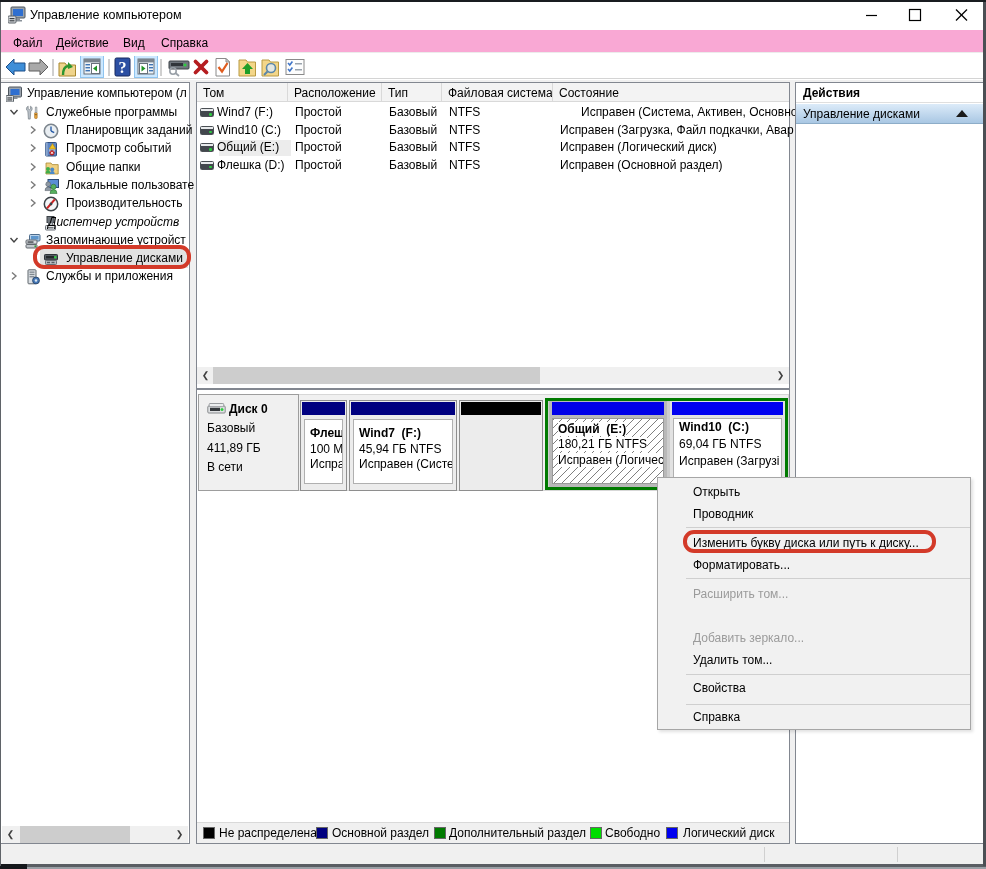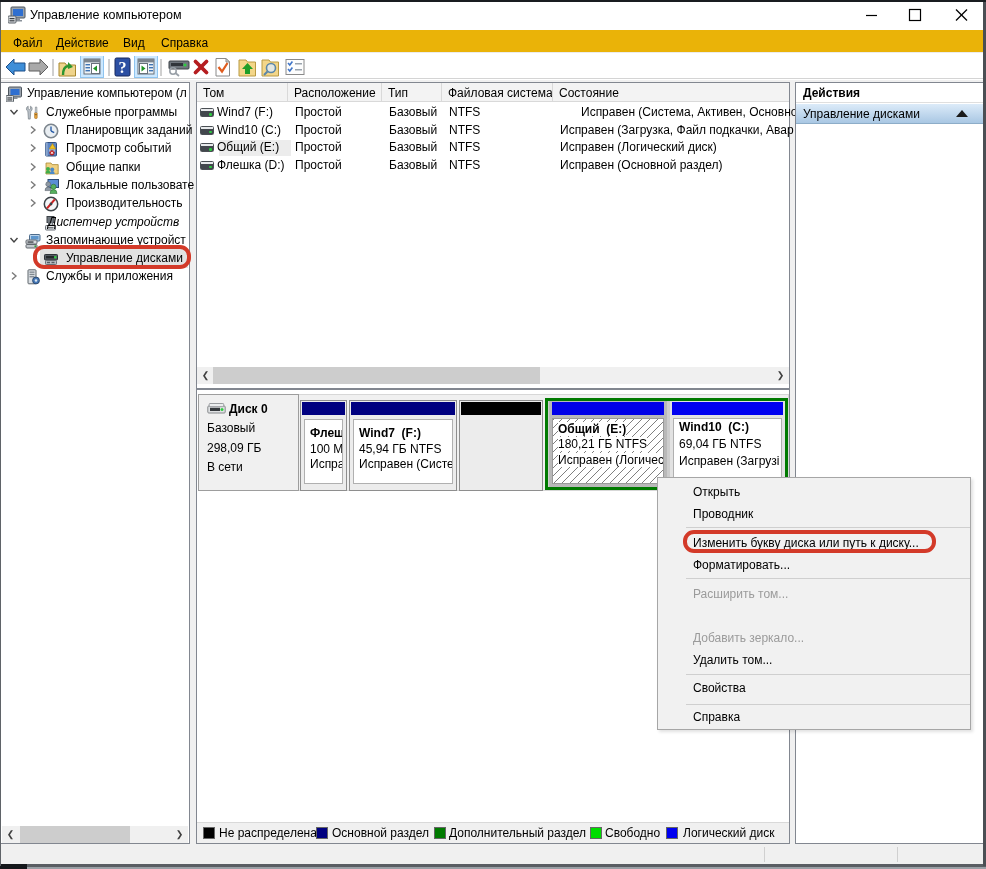--- a/index.html
+++ b/index.html
@@ -5,21 +5,21 @@
 * { margin:0; padding:0; box-sizing:border-box; }
 html,body { width:986px; height:869px; overflow:hidden; }
 body { font-family:"Liberation Sans",sans-serif; font-size:12px; color:#000; background:#fff; position:relative; }
 .abs { position:absolute; }
 
 #topstrip { position:absolute; left:0; top:0; width:986px; height:2px; background:#191c20; }
 #winleft { position:absolute; left:0; top:2px; width:1px; height:864px; background:#5f6368; }
 #winright { position:absolute; left:983px; top:2px; width:3px; height:864px; background:#4b4f54; }
 #titlebar { position:absolute; left:1px; top:2px; width:982px; height:28px; background:#fff; }
 #title-text { position:absolute; left:30px; top:8px; font-size:12.5px; }
-#menubar { position:absolute; left:1px; top:30px; width:982px; height:22px; background:#eab308; }
+#menubar { position:absolute; left:1px; top:30px; width:982px; height:22px; background:#f9a8d4; }
 #menubar span { position:absolute; top:6px; font-size:12px; }
 #toolbar { position:absolute; left:1px; top:52px; width:982px; height:27px; background:#fff; border-top:1px solid #ececec; border-bottom:1px solid #d4d4d4; }
 #mainbg { position:absolute; left:1px; top:80px; width:982px; height:765px; background:#f0f0f0; }
 
 #leftpane { position:absolute; left:0px; top:82px; width:190px; height:762px; background:#fff; border:1px solid #828790; }
 #toppane { position:absolute; left:196px; top:82px; width:594px; height:307px; background:#fff; border:1px solid #828790; }
 #bottompane { position:absolute; left:196px; top:389px; width:594px; height:455px; background:#fff; border:1px solid #828790; }
 #rightpane { position:absolute; left:795px; top:82px; width:190px; height:762px; background:#fff; border:1px solid #828790; }
 #statusbar { position:absolute; left:1px; top:845px; width:982px; height:19px; background:#f0f0f0; }
 #bottomedge { position:absolute; left:0; top:864px; width:986px; height:3px; background:#5a5e63; }
@@ -340,21 +340,21 @@
 
   <div class="abs" style="left:1px; top:4px; width:101px; height:97px; background:#f0f0f0; border:1px solid #9d9d9d;padding-left:19px;">
     <svg class="abs" style="left:8px; top:8px;" width="19" height="11" viewBox="0 0 19 11">
         <rect x="0.8" y="3" width="17.4" height="7" rx="1" fill="#dfe1e3" stroke="#86898c"></rect>
         <rect x="2.2" y="0.5" width="14.5" height="3.2" rx="0.8" fill="#eceeef" stroke="#9a9da0"></rect>
         <rect x="3" y="4.8" width="10" height="3.2" fill="#35393d"></rect>
         <circle cx="15" cy="6.4" r="1.5" fill="#2ecc40"></circle>
       </svg>
     <span class="abs" style="left:30px; top:6.5px; font-weight:bold;">Диск 0</span>
     <span class="abs" style="left:8px; top:26px;">Базовый</span>
-    <span class="abs" style="left:8px; top:45.5px;">298,09 ГБ</span>
+    <span class="abs" style="left:8px; top:45.5px;">411,89 ГБ</span>
     <span class="abs" style="left:8px; top:64.5px;">В сети</span>
   </div>
 
   <div class="dkcell" style="left:103px; width:47px;">
     <div class="dkbar" style="background:#000080;"></div>
     <div class="dkin">
         <div class="nm">Флеш</div>
         <div>100 М</div>
         <div>Испра</div>
       </div>

